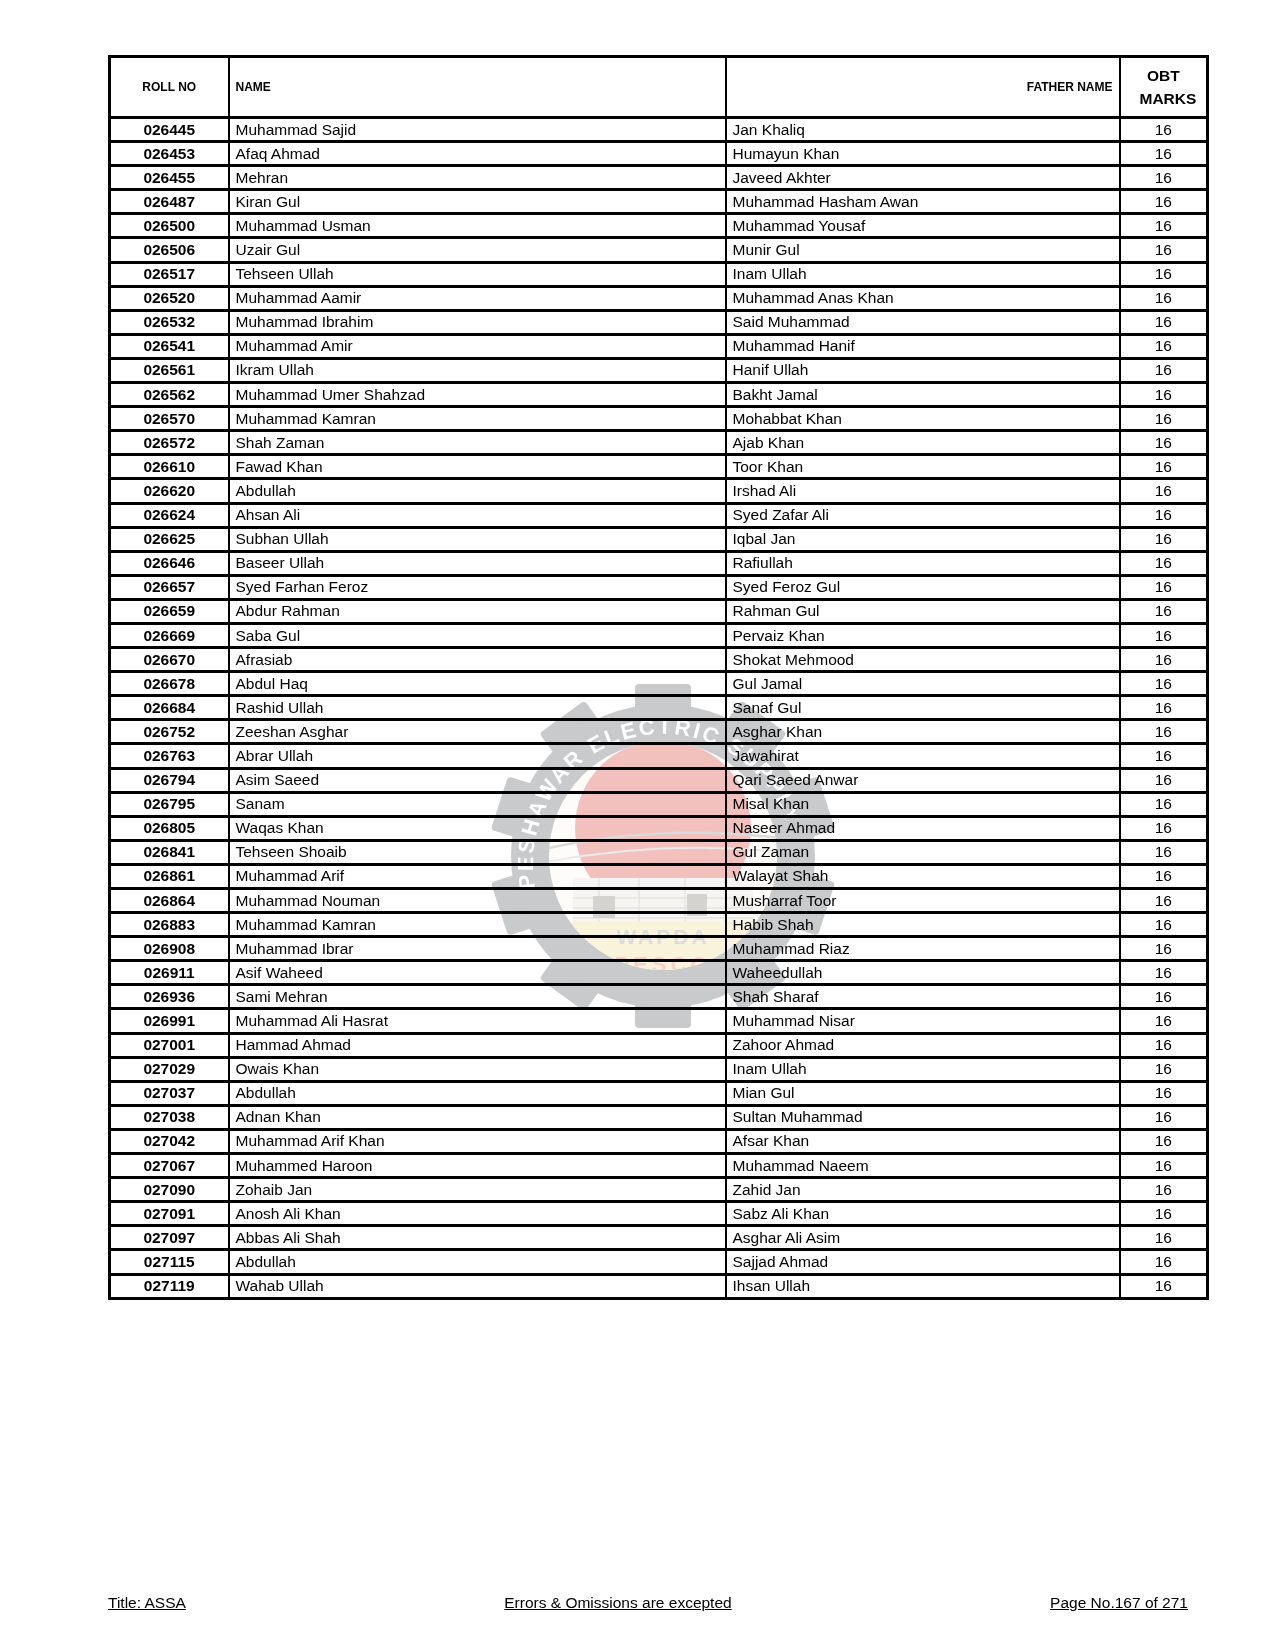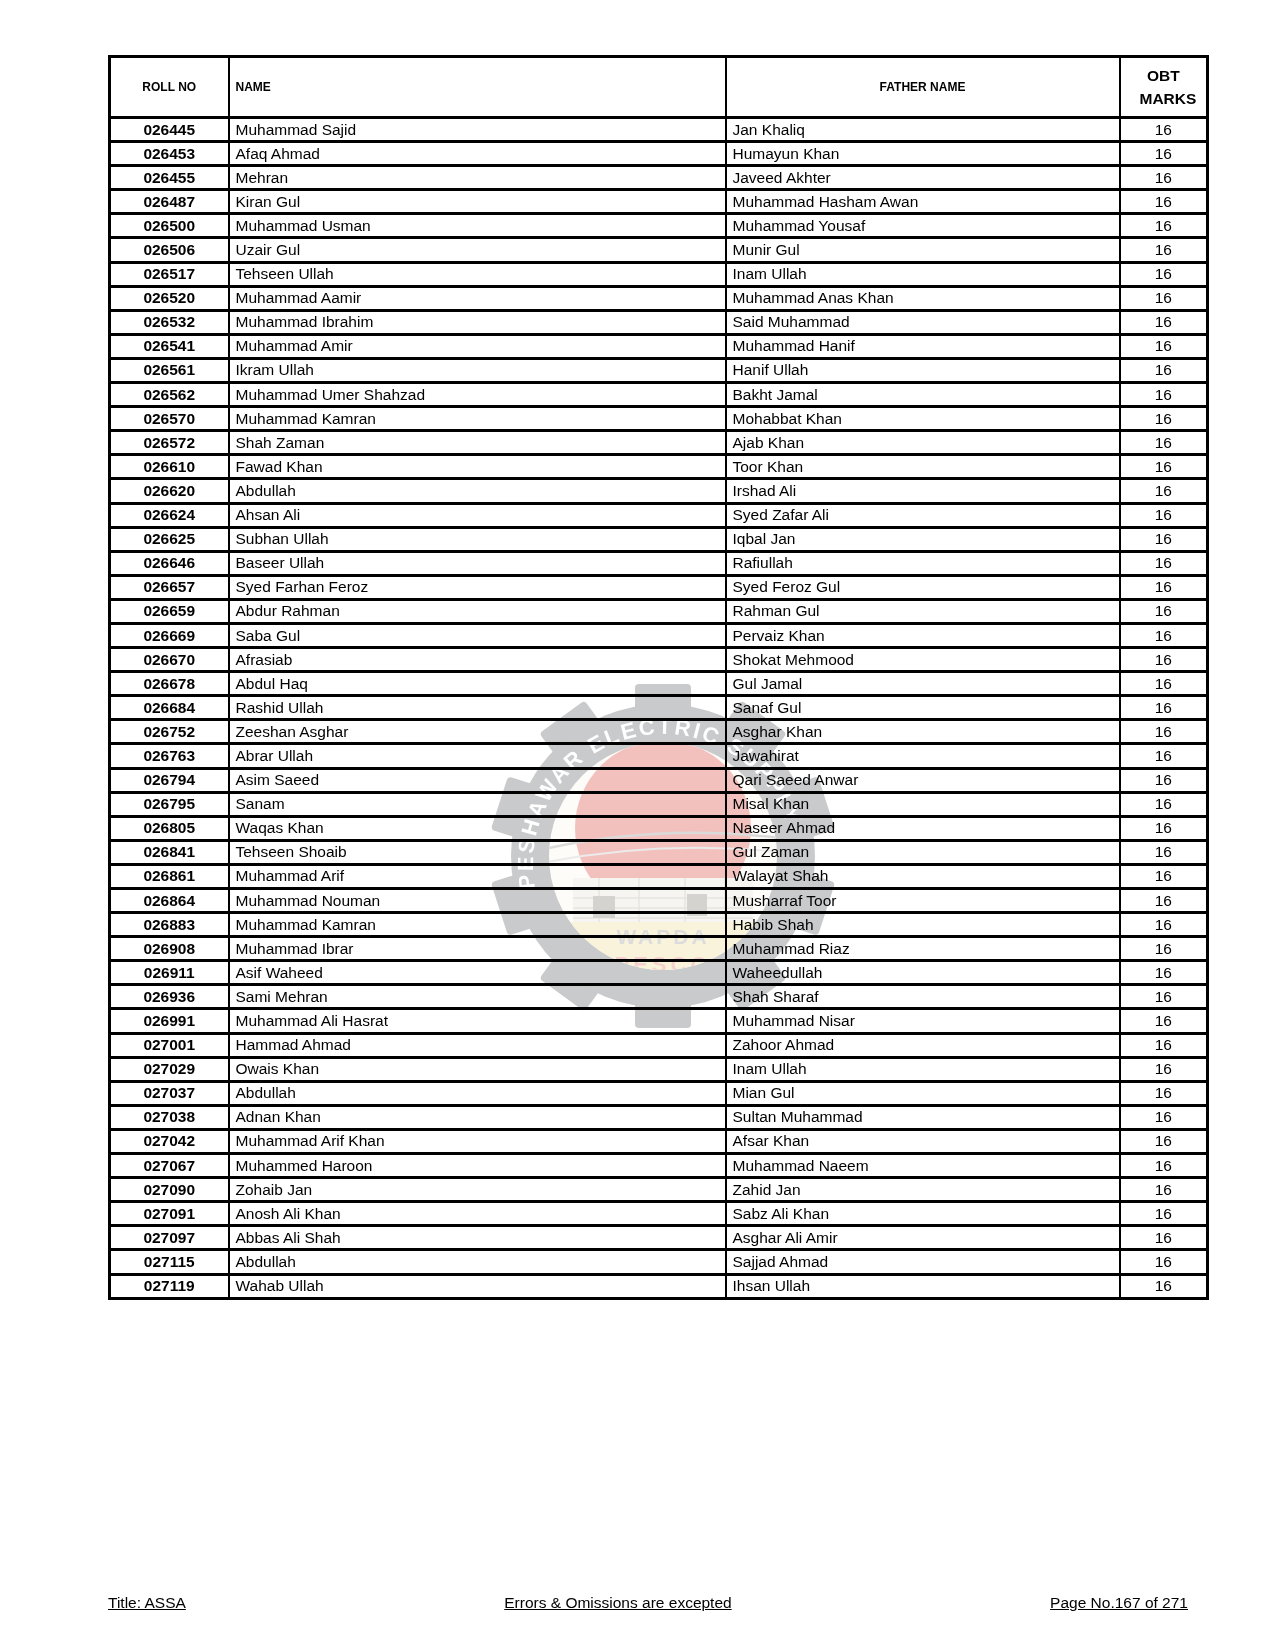--- a/index.html
+++ b/index.html
@@ -32,21 +32,21 @@
     overflow:hidden; white-space:nowrap;
     background:transparent;
     vertical-align:middle;
   }
   thead th {
     height:61px; font-size:12px; font-weight:bold; padding:0 6px;
     background:#ffffff;
   }
   th.h-roll   { text-align:center; }
   th.h-name   { text-align:left; }
-  th.h-father { text-align:center; }
+  th.h-father { text-align:right; }
   th.h-marks  { text-align:center; font-size:15.5px; line-height:1.5; padding:0 19px; }
   td { height:24.1px; font-size:15.5px; padding:0 6px; }
   td.c-roll   { font-weight:bold; text-align:center;margin-top:24px; }
   td.c-name   { text-align:left; }
   td.c-father { text-align:left; }
   td.c-marks  { text-align:center; }
 
   
   .footer {
     position:absolute; left:108px; top:1594px; width:1080px;
@@ -414,21 +414,21 @@
   </tr>
         <tr>
     <td class="c-roll">027091</td>
     <td class="c-name">Anosh Ali Khan</td>
     <td class="c-father">Sabz Ali Khan</td>
     <td class="c-marks">16</td>
   </tr>
         <tr>
     <td class="c-roll">027097</td>
     <td class="c-name">Abbas Ali Shah</td>
-    <td class="c-father">Asghar Ali Amir</td>
+    <td class="c-father">Asghar Ali Asim</td>
     <td class="c-marks">16</td>
   </tr>
         <tr>
     <td class="c-roll">027115</td>
     <td class="c-name">Abdullah</td>
     <td class="c-father">Sajjad Ahmad</td>
     <td class="c-marks">16</td>
   </tr>
         <tr>
     <td class="c-roll">027119</td>

